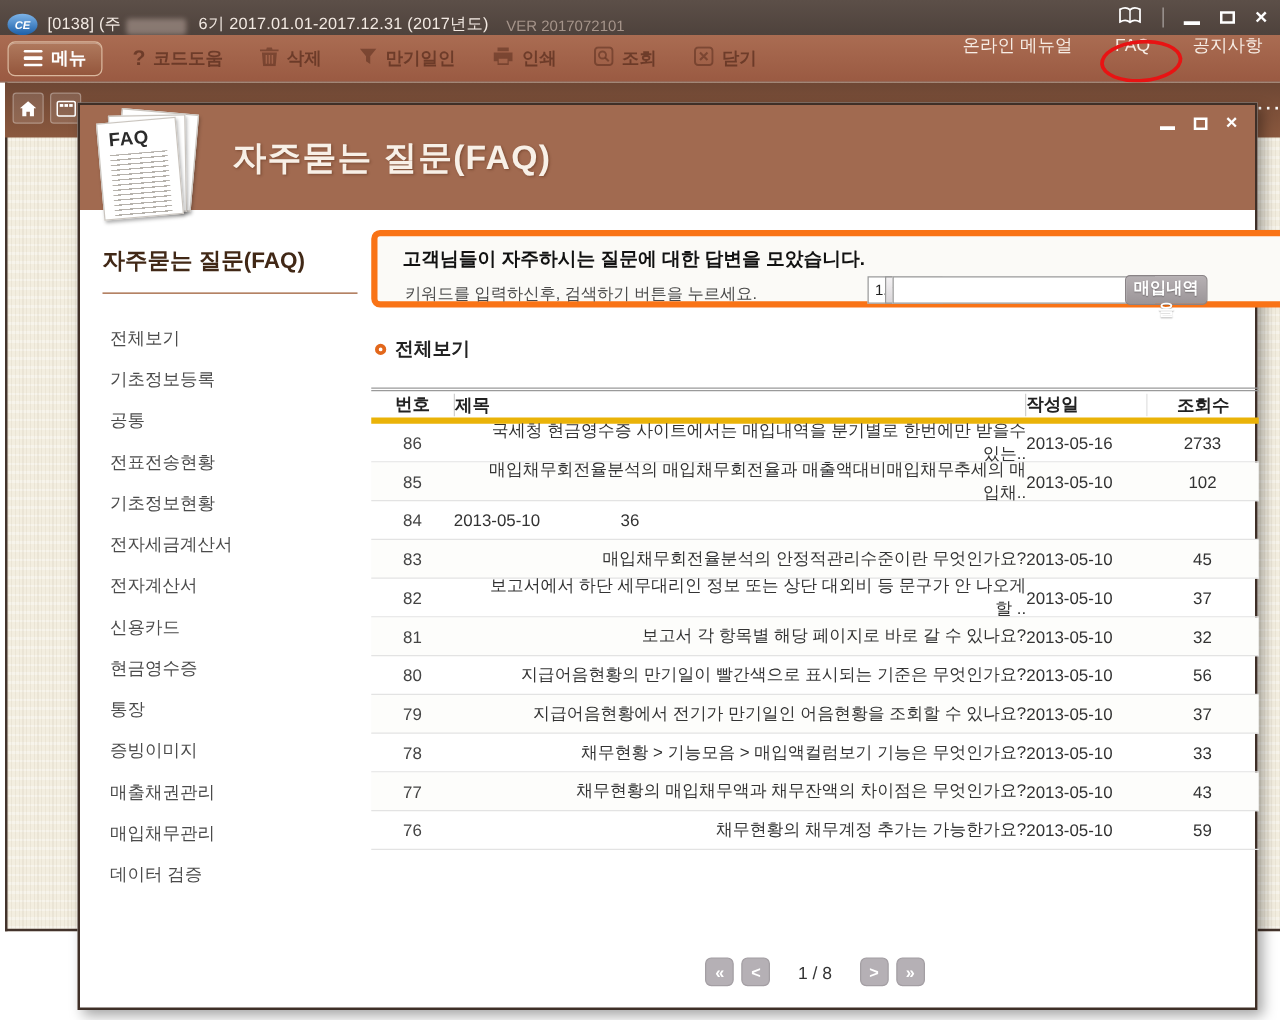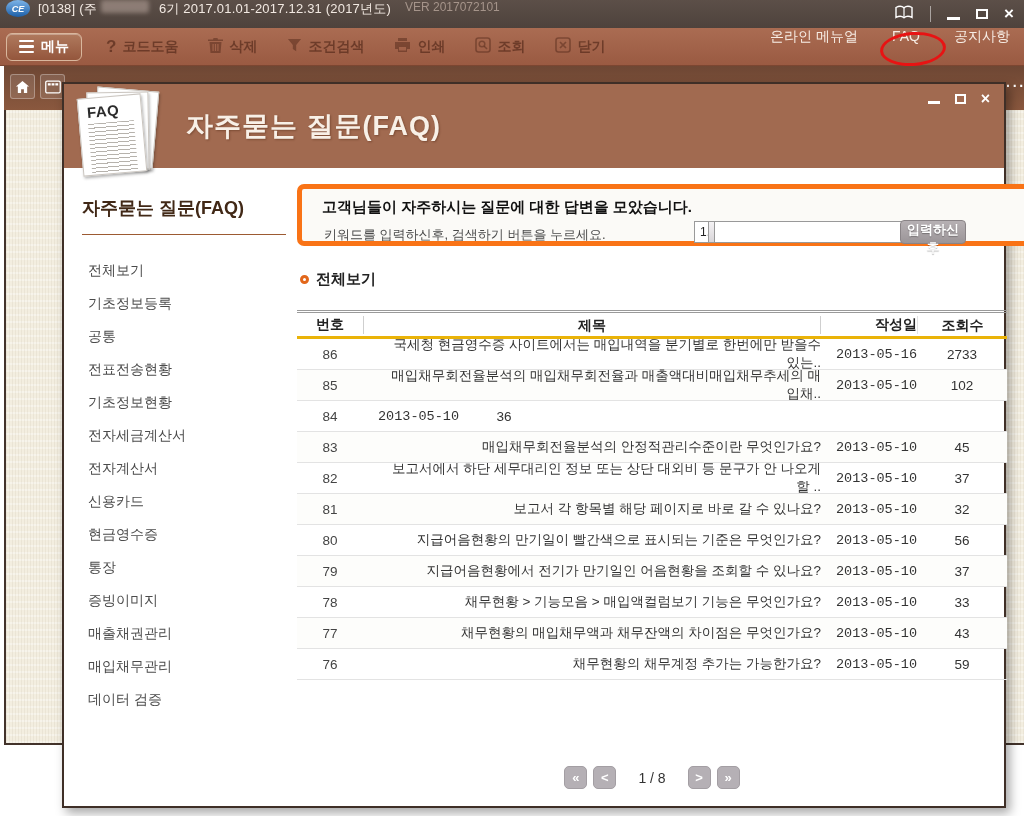--- a/index.html
+++ b/index.html
@@ -1,21 +1,21 @@
 <!DOCTYPE html>
 <html><head>
 <meta charset="utf-8">
 <style>
   * { margin:0; padding:0; box-sizing:border-box; }
   body { font-family:"Liberation Sans","DejaVu Sans",sans-serif; background:#fff; }
   #screen { position:relative; width:1024px; height:816px; overflow:hidden; background:#fff; }
 
   
   .titlebar { position:absolute; left:0; top:0; width:1024px; height:28px;
-    background:linear-gradient(#5c4f48,#4e423c); display:flex; align-items:flex-start;
+    background:linear-gradient(#5c4f48,#4e423c); display:flex; align-items:flex-end;
     color:#f2e9e2; font-size:13px; }
   .ce-logo { width:24px; height:17px; margin:0 8px 0 6px; border-radius:50%;
     background:linear-gradient(#7db4e8,#1c5fa8); color:#fff; font-size:9px; font-weight:bold;
     display:flex; align-items:center; justify-content:center; font-style:italic; }
   .tb-text { letter-spacing:.2px; }
   .redacted { display:inline-block; width:48px; height:13px; margin:0 10px 0 4px;
     background:rgba(205,185,175,.45); filter:blur(2px); border-radius:3px; vertical-align:middle; }
   .tb-ver { color:#a5948a; margin-left:14px; font-size:12px; }
   .tb-controls { position:absolute; right:10px; top:0; height:28px; display:flex; align-items:center; gap:16px; color:#fff; }
   .tb-sep { width:1px; height:16px; background:rgba(255,255,255,.5); }
@@ -100,24 +100,24 @@
     background:linear-gradient(#b6b0b3,#9b9598); border:1px solid #898386; border-radius:4px;
     color:#fff; font-size:13px; font-weight:bold; text-shadow:0 1px 1px rgba(0,0,0,.3); }
 
   
   .section-head { position:absolute; left:236px; top:186px; display:flex; align-items:center; gap:7px; }
   .bullet-ring { width:9px; height:9px; border:3px solid #e2671b; border-radius:50%; }
   .section-label { font-size:15px; font-weight:bold; color:#222; }
 
   .faq-table { position:absolute; left:233px; top:226px; width:710px; font-size:13.5px; }
   .t-head { display:flex; height:29px; align-items:center; border-top:3px double #9a9a9a;
-    border-bottom:3px solid #eab308; font-weight:bold; color:#222; font-size:14px; }
+    border-bottom:5px solid #eab308; font-weight:bold; color:#222; font-size:14px; }
   .c-no { width:66px; text-align:center; }
-  .c-title { flex:1; text-align:center; }
-  .c-date { width:96px; text-align:right;font-family:Liberation Mono, monospace; }
+  .c-title { flex:1; text-align:left; }
+  .c-date { width:96px; text-align:left; }
   .c-views { width:90px; text-align:center; }
   .t-head .c-title { border-left:1px solid #cfcfcf; border-right:1px solid #cfcfcf; height:18px; line-height:18px; }
   .t-head .c-views { border-left:1px solid #e2e2e2; height:18px; line-height:18px; }
   .t-row { display:flex; height:31px; align-items:center; border-bottom:1px solid #e3e3e3; color:#333; cursor:pointer; }
   .t-row:nth-child(odd) { background:#fdfdfb; }
   .t-row .c-no { color:#444; }
   .t-row .c-title { text-align:right; padding-left:18px; }
 
   
   .pagination { position:absolute; left:233px; top:682px; width:710px; display:flex;
@@ -172,21 +172,21 @@
             </svg>
         </span>
         <span>삭제</span>
       </div>
       <div class="tool">
         <span>
           <svg width="15" height="15" viewBox="0 0 16 16" fill="currentColor">
               <path d="M1 1h14l-5.2 6.5V14l-3.6-2.2V7.5z"></path>
             </svg>
         </span>
-        <span>조건검색</span>
+        <span>만기일인</span>
       </div>
       <div class="tool">
         <span>
           <svg width="17" height="16" viewBox="0 0 17 16" fill="currentColor">
               <path d="M4 1h9v3H4zM1 5h15v7h-3v3H4v-3H1zm4 5v3.5h7V10z"></path>
             </svg>
         </span>
         <span>인쇄</span>
       </div>
       <div class="tool">
@@ -273,21 +273,21 @@
     </div>
 
     <div class="search-panel">
       <div class="sp-headline">고객님들이 자주하시는 질문에 대한 답변을 모았습니다.</div>
       <div class="sp-hint">키워드를 입력하신후, 검색하기 버튼을 누르세요.</div>
       <div class="sp-select">1. 제목</div>
       <div class="sp-select-arrow">
           <i></i>
         </div>
       <input class="sp-input" value="" style="">
-      <button class="sp-button">입력하신후</button>
+      <button class="sp-button">매입내역을</button>
     </div>
 
     <div class="section-head">
       <span class="bullet-ring"></span>
       <span class="section-label">전체보기</span>
     </div>
 
     <div class="faq-table">
       <div class="t-head">
         <div class="c-no">번호</div>

